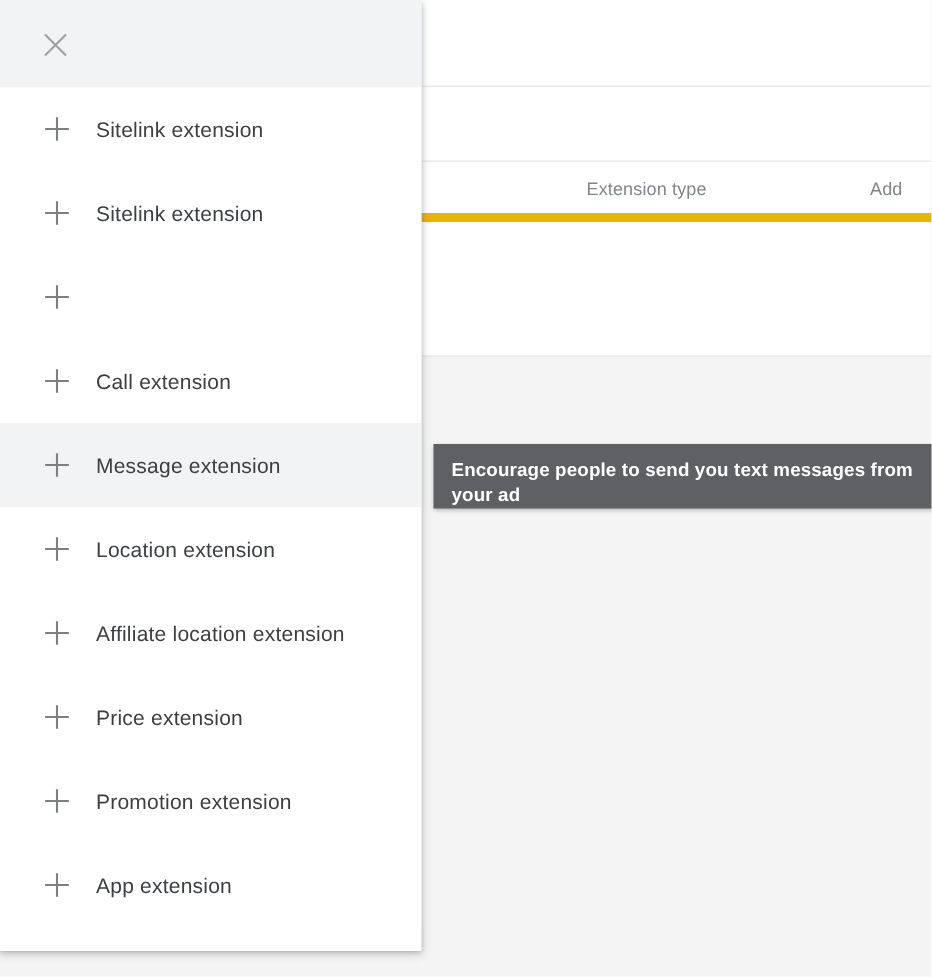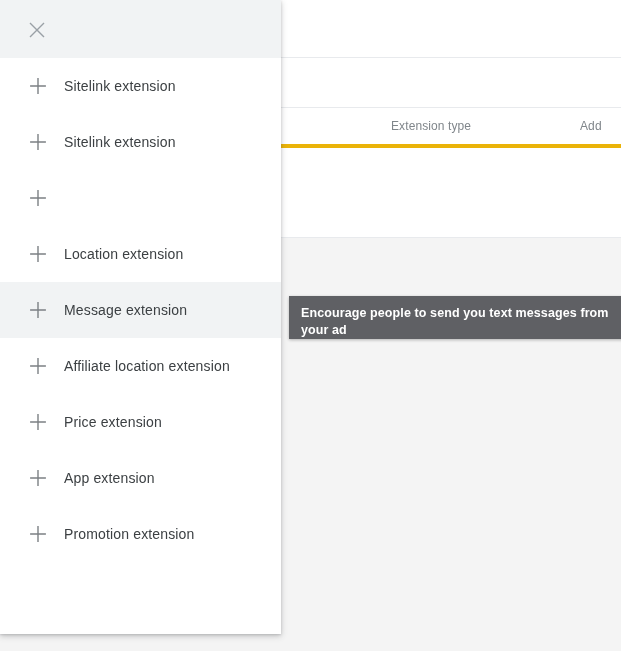--- a/index.html
+++ b/index.html
@@ -32,21 +32,21 @@
   }
   #bg-rule-top    { top: 57px; }
   #bg-rule-second { top: 107px; }
 
   #table-header-row {
     position: absolute;
     left: 0;
     right: 0;
     top: 108px;
     height: 40px;
-    border-bottom: 4px solid #eab308;
+    border-bottom: 6px solid #eab308;
     box-sizing: border-box;
   }
   .col-header {
     position: absolute;
     top: 11px;
     font-size: 12px;
     color: #80868b;
     letter-spacing: .1px;
     white-space: nowrap;
   }
@@ -201,30 +201,38 @@
             <path d="M9 1.8 L9 16.2 M1.8 9 L16.2 9" stroke="#7c8084" stroke-width="1.4" fill="none" stroke-linecap="square"></path>
           </svg>
         </span>
       </li>
       <li class="menu-item">
         <span class="menu-item-icon">
           <svg width="18" height="18" viewBox="0 0 18 18" aria-hidden="true">
             <path d="M9 1.8 L9 16.2 M1.8 9 L16.2 9" stroke="#7c8084" stroke-width="1.4" fill="none" stroke-linecap="square"></path>
           </svg>
         </span>
+        <span class="menu-item-label">Call extension</span>
+      </li>
+      <li class="menu-item is-hovered">
+        <span class="menu-item-icon">
+          <svg width="18" height="18" viewBox="0 0 18 18" aria-hidden="true">
+            <path d="M9 1.8 L9 16.2 M1.8 9 L16.2 9" stroke="#7c8084" stroke-width="1.4" fill="none" stroke-linecap="square"></path>
+          </svg>
+        </span>
+        <span class="menu-item-label">Message extension</span>
+      </li>
+      <li class="menu-item">
+        <span class="menu-item-icon">
+          <svg width="18" height="18" viewBox="0 0 18 18" aria-hidden="true">
+            <path d="M9 1.8 L9 16.2 M1.8 9 L16.2 9" stroke="#7c8084" stroke-width="1.4" fill="none" stroke-linecap="square"></path>
+          </svg>
+        </span>
         <span class="menu-item-label">Location extension</span>
       </li>
-      <li class="menu-item is-hovered">
-        <span class="menu-item-icon">
-          <svg width="18" height="18" viewBox="0 0 18 18" aria-hidden="true">
-            <path d="M9 1.8 L9 16.2 M1.8 9 L16.2 9" stroke="#7c8084" stroke-width="1.4" fill="none" stroke-linecap="square"></path>
-          </svg>
-        </span>
-        <span class="menu-item-label">Message extension</span>
-      </li>
       <li class="menu-item">
         <span class="menu-item-icon">
           <svg width="18" height="18" viewBox="0 0 18 18" aria-hidden="true">
             <path d="M9 1.8 L9 16.2 M1.8 9 L16.2 9" stroke="#7c8084" stroke-width="1.4" fill="none" stroke-linecap="square"></path>
           </svg>
         </span>
         <span class="menu-item-label">Affiliate location extension</span>
       </li>
       <li class="menu-item">
         <span class="menu-item-icon">
@@ -233,24 +241,24 @@
           </svg>
         </span>
         <span class="menu-item-label">Price extension</span>
       </li>
       <li class="menu-item">
         <span class="menu-item-icon">
           <svg width="18" height="18" viewBox="0 0 18 18" aria-hidden="true">
             <path d="M9 1.8 L9 16.2 M1.8 9 L16.2 9" stroke="#7c8084" stroke-width="1.4" fill="none" stroke-linecap="square"></path>
           </svg>
         </span>
+        <span class="menu-item-label">Promotion extension</span>
+      </li>
+      <li class="menu-item">
+        <span class="menu-item-icon">
+          <svg width="18" height="18" viewBox="0 0 18 18" aria-hidden="true">
+            <path d="M9 1.8 L9 16.2 M1.8 9 L16.2 9" stroke="#7c8084" stroke-width="1.4" fill="none" stroke-linecap="square"></path>
+          </svg>
+        </span>
         <span class="menu-item-label">App extension</span>
-      </li>
-      <li class="menu-item">
-        <span class="menu-item-icon">
-          <svg width="18" height="18" viewBox="0 0 18 18" aria-hidden="true">
-            <path d="M9 1.8 L9 16.2 M1.8 9 L16.2 9" stroke="#7c8084" stroke-width="1.4" fill="none" stroke-linecap="square"></path>
-          </svg>
-        </span>
-        <span class="menu-item-label">Promotion extension</span>
       </li>
     </ul>
 </div>
 
 </body></html>

